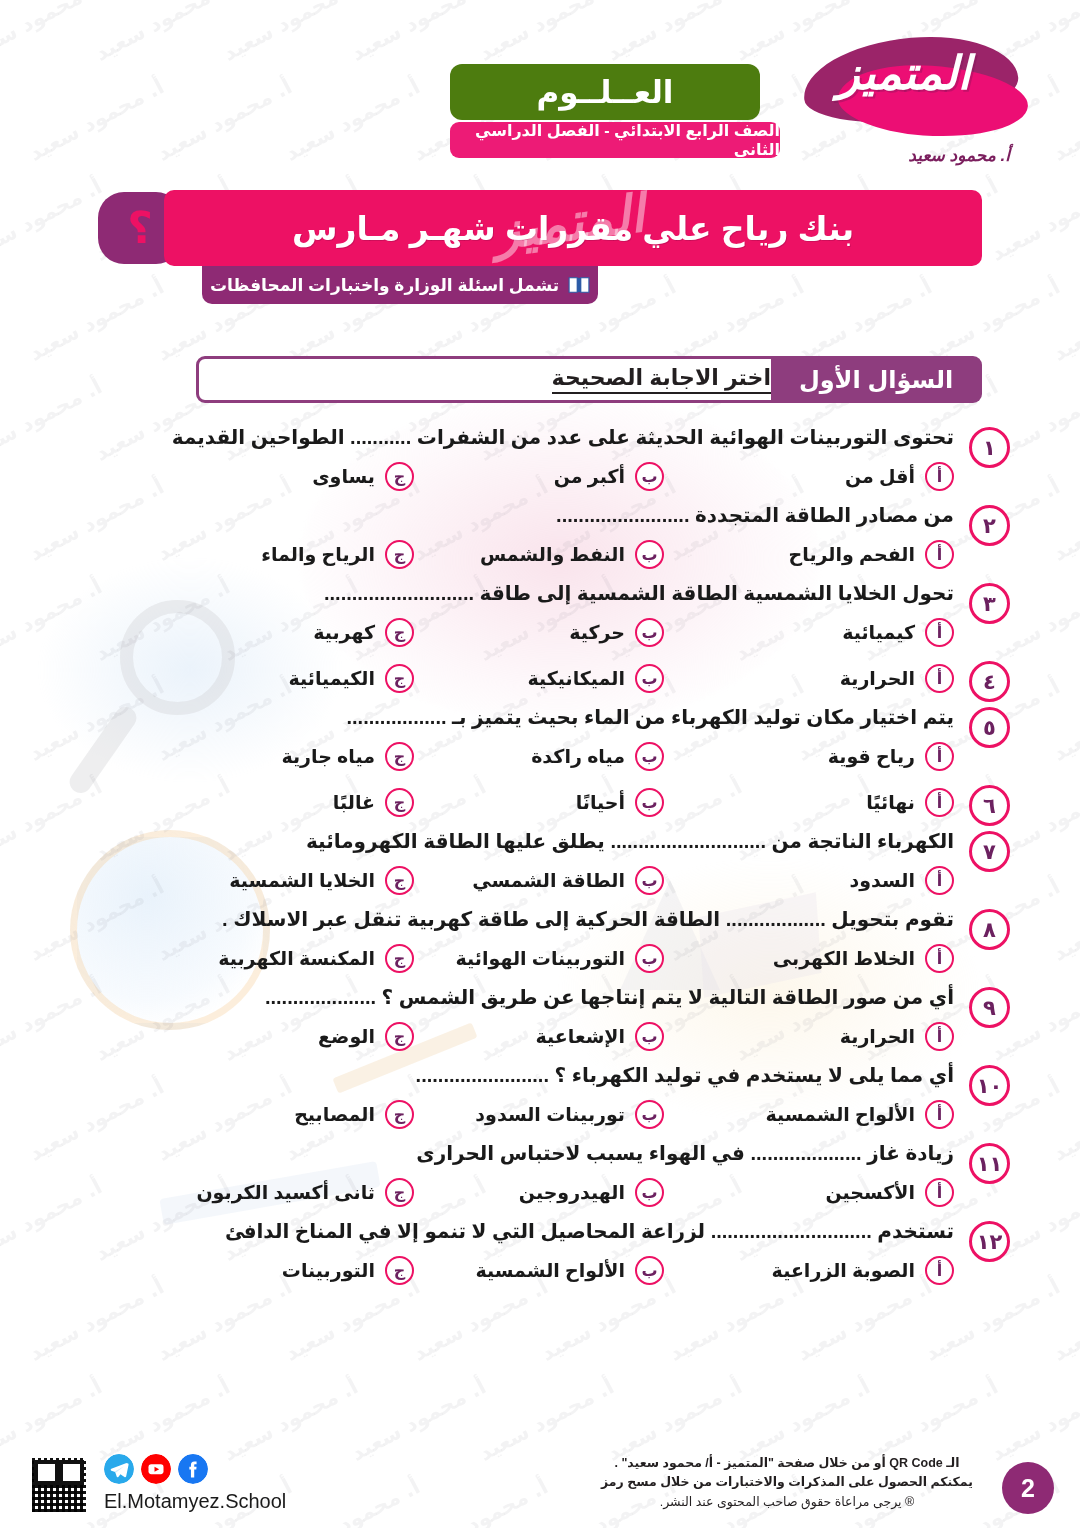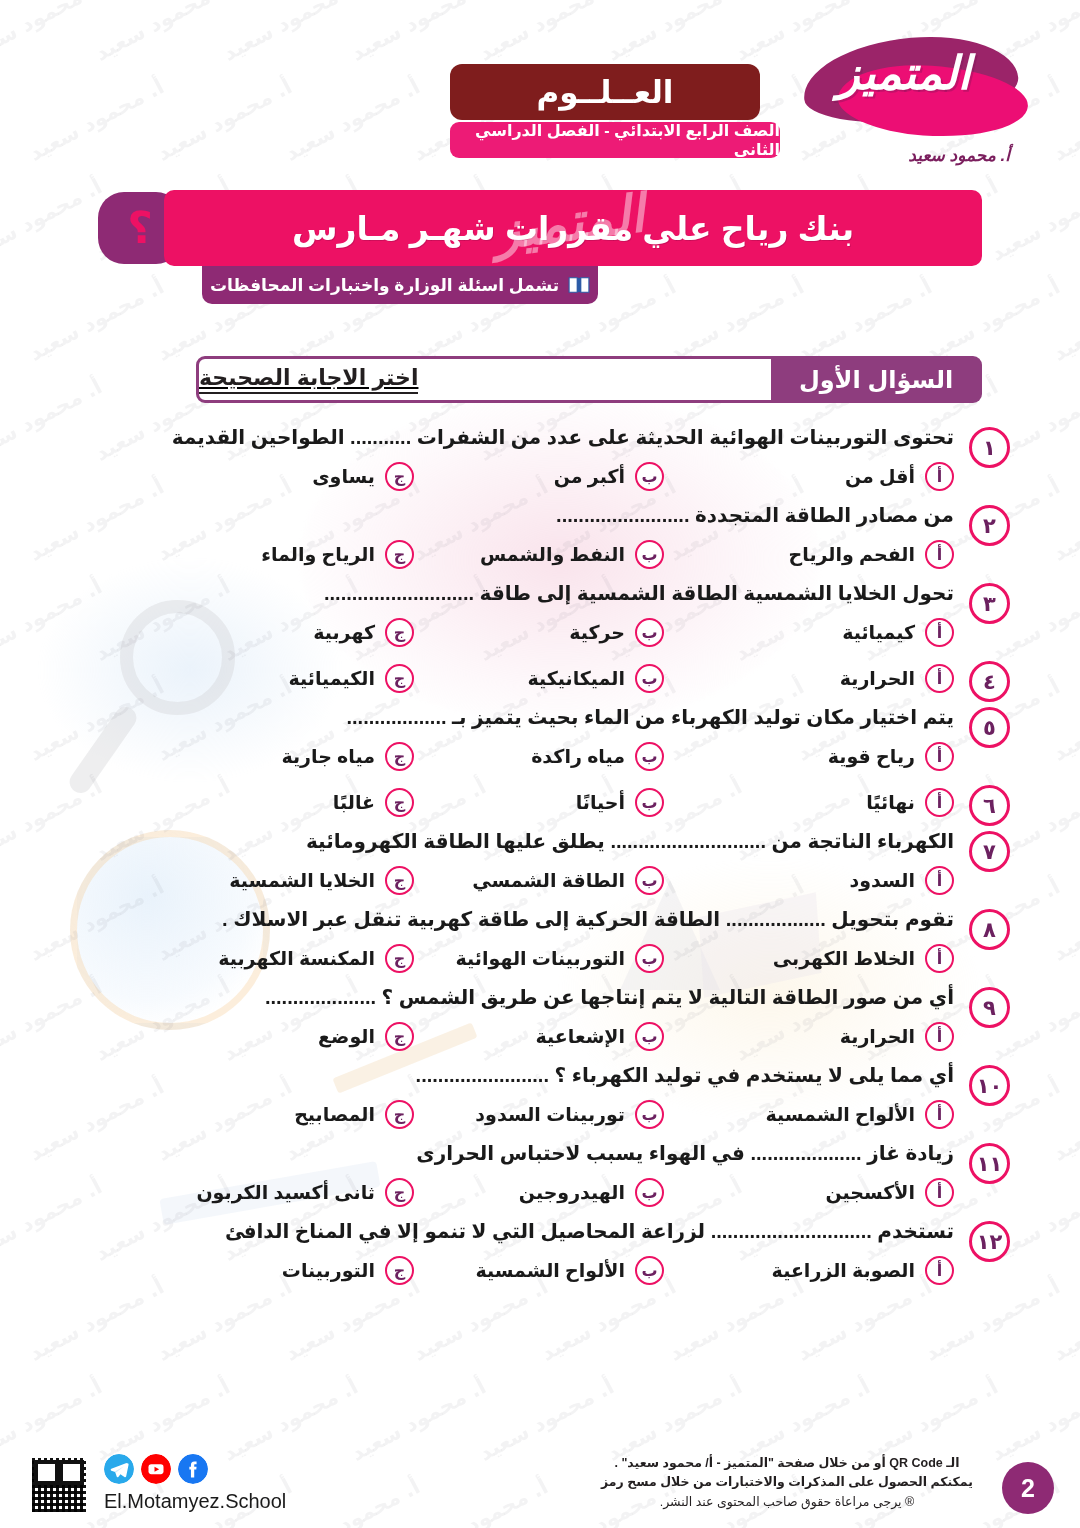--- a/index.html
+++ b/index.html
@@ -118,21 +118,21 @@
     top: 26px; left: 0; right: 0;
     height: 150px;
     z-index: 3;
   }
   .subject-plate {
     position: absolute;
     right: 320px;
     top: 38px;
     width: 310px;
     height: 56px;
-    background: #7f1d1d;
+    background: #4d7c0f;
     border-radius: 12px;
     display: flex;
     align-items: center;
     justify-content: center;
   }
   .subject-plate span {
     color: #ffffff;
     font-size: 31px;
     font-weight: bold;
     letter-spacing: 1px;
@@ -299,22 +299,21 @@
   .sec-body {
     position: absolute;
     left: 0; top: 0;
     right: 208px;
     height: 47px;
     background: #ffffff;
     border: 3px solid #8E3D7E;
     border-radius: 9px 0 0 9px;
     display: flex;
     align-items: center;
-    justify-content: flex-end;
-    text-decoration: underline;
+    justify-content: flex-start;
   }
   .sec-body span {
     color: #231F20;
     font-size: 22px;
     font-weight: bold;
     border-bottom: 2px solid #231F20;
     padding-bottom: 1px;
   }
 
   

